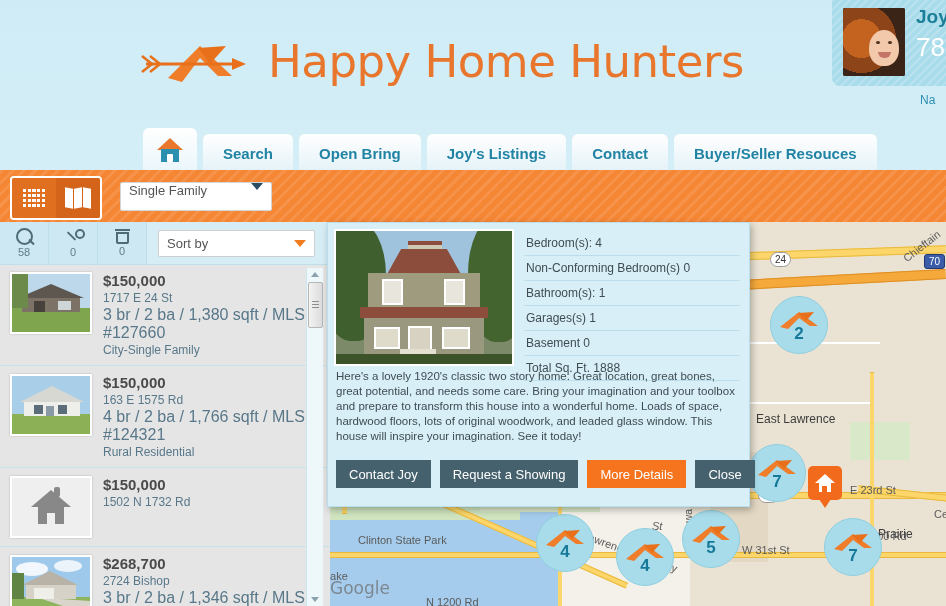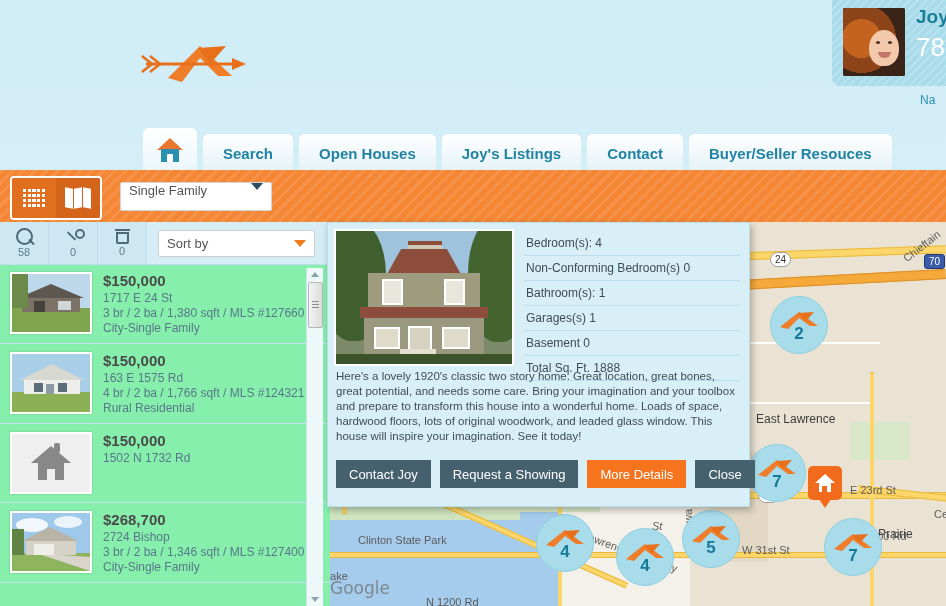--- a/index.html
+++ b/index.html
@@ -69,21 +69,21 @@
   .filt{text-align:center;padding:0 13px;color:#fff;}
   .filt .t{font-size:13px;font-weight:bold;}
   .filt .v{font-size:12px;margin-top:4px;color:#fff3e6;white-space:nowrap;}
   .gear{position:absolute;left:909px;top:188px;width:15px;height:15px;border-radius:50%;border:4px solid #c9591c;box-sizing:border-box;}
   .gear:before,.gear:after{content:"";position:absolute;background:#c9591c;}
   .gear:before{left:3px;top:-4px;width:3px;height:15px;}
   .gear:after{left:-4px;top:3px;width:15px;height:3px;}
   .adv-lbl{position:absolute;left:930px;top:188px;font-size:14px;font-weight:bold;color:#fff;white-space:nowrap;}
 
   
-  .leftpanel{position:absolute;left:0;top:222px;width:330px;height:384px;background:#86efac;}
+  .leftpanel{position:absolute;left:0;top:222px;width:330px;height:384px;background:#e5e5e5;}
   .lp-tools{position:absolute;left:0;top:0;width:330px;height:42px;background:#d6edf5;border-bottom:1px solid #bcdfeb;}
   .tool{position:absolute;top:0;width:48px;height:42px;display:flex;flex-direction:column;align-items:center;justify-content:center;background:#cde8f2;border-right:1px solid #bcdfeb;}
   .tool .cnt{font-size:11px;color:#5f7c88;margin-top:1px;}
   .t-mag{width:13px;height:13px;border:2px solid #4e6b78;border-radius:50%;position:relative;}
   .t-mag:after{content:"";position:absolute;left:10px;top:11px;width:7px;height:2px;background:#4e6b78;transform:rotate(45deg);}
   .t-key{width:16px;height:16px;position:relative;}
   .t-key:before{content:"";position:absolute;left:10px;top:0;width:6px;height:6px;border:2px solid #4e6b78;border-radius:50%;}
   .t-key:after{content:"";position:absolute;left:1px;top:6px;width:11px;height:2px;background:#4e6b78;transform:rotate(45deg);}
   .t-trash{width:13px;height:15px;position:relative;}
   .t-trash:before{content:"";position:absolute;left:0;top:3px;width:13px;height:12px;border:2px solid #4e6b78;border-radius:0 0 2px 2px;box-sizing:border-box;}
@@ -91,21 +91,21 @@
   .sort-select{position:absolute;left:158px;top:8px;width:155px;height:25px;background:#fff;border:1px solid #cfcfcf;border-radius:2px;display:flex;align-items:center;}
   .sort-select .val{flex:1;padding-left:8px;font-size:13px;color:#555;}
   .caret-or{width:0;height:0;border-left:6px solid transparent;border-right:6px solid transparent;border-top:7px solid #f07c1f;margin-right:8px;}
 
   .listings{position:absolute;left:0;top:42px;width:330px;height:342px;overflow:hidden;}
   .listing{display:flex;padding:8px 10px;border-bottom:1px solid #c3e2ee;}
   .l-thumb{width:78px;height:58px;border:2px solid #fff;box-shadow:0 0 2px rgba(0,0,0,.2);flex:none;overflow:hidden;position:relative;}
   .l-info{padding-left:11px;}
   .l-price{font-size:15px;font-weight:bold;color:#4a4a4a;}
   .l-addr{font-size:12px;color:#58788a;margin-top:2px;}
-  .l-meta{font-size:12px;color:#58788a;margin-top:1px;}
+  .l-meta{font-size:16px;color:#58788a;margin-top:1px;}
   .l-type{font-size:12px;color:#58788a;margin-top:1px;}
 
   .ph-house{position:absolute;inset:0;background:#efefef;}
   .ph-house .r{position:absolute;left:19px;top:12px;width:0;height:0;border-left:20px solid transparent;border-right:20px solid transparent;border-bottom:17px solid #888;}
   .ph-house .b{position:absolute;left:26px;top:28px;width:26px;height:18px;background:#888;}
   .ph-house .d{position:absolute;left:35px;top:35px;width:8px;height:11px;background:#efefef;}
   .ph-house .c{position:absolute;left:42px;top:9px;width:6px;height:10px;background:#888;border-radius:2px;}
 
   .scrollbar{position:absolute;left:306px;top:268px;width:16px;height:338px;background:#eef7fa;border-left:1px solid #cfe4ec;}
   .sb-up{position:absolute;left:4px;top:4px;width:0;height:0;border-left:4px solid transparent;border-right:4px solid transparent;border-bottom:5px solid #8aa3ad;}
@@ -179,20 +179,21 @@
       <div class="logo-mark">
         <svg width="118" height="54" viewBox="0 0 118 54">
           <polygon points="28,44 60,12 92,42 78,42 60,24 42,48" fill="#ef7d2a"></polygon>
           <polygon points="58,14 86,12 70,30" fill="#e8701b"></polygon>
           <line x1="6" y1="30" x2="100" y2="30" stroke="#e8701b" stroke-width="3"></line>
           <polygon points="92,24 106,30 92,36" fill="#e8701b"></polygon>
           <path d="M2 22 L12 30 L2 38" stroke="#e8701b" stroke-width="2.5" fill="none"></path>
           <path d="M10 22 L20 30 L10 38" stroke="#e8701b" stroke-width="2.5" fill="none"></path>
         </svg>
       </div>
+      <div class="logo-text">Happy Home Hunters</div>
     </div>
 
     <div class="agent-card">
       <div class="agent-photo">
         <div class="hair"></div>
           <div class="face"></div>
         <div class="eye1"></div>
           <div class="eye2"></div>
           <div class="smile"></div>
       </div>
@@ -204,21 +205,21 @@
 
   <div class="nav">
     <div class="nav-tab home">
       <span class="house-ico">
         <span class="roof"></span>
           <span class="body"></span>
           <span class="door"></span>
       </span>
     </div>
     <div class="nav-tab">Search</div>
-    <div class="nav-tab">Open Houses</div>
+    <div class="nav-tab">Open Bring</div>
     <div class="nav-tab">Joy's Listings</div>
     <div class="nav-tab">Contact</div>
     <div class="nav-tab">Buyer/Seller Resouces</div>
   </div>
 
   <div class="toolbar">
     <div class="view-toggle">
       <div class="vt-btn">
         <span class="grid-ico">
             <i></i>

